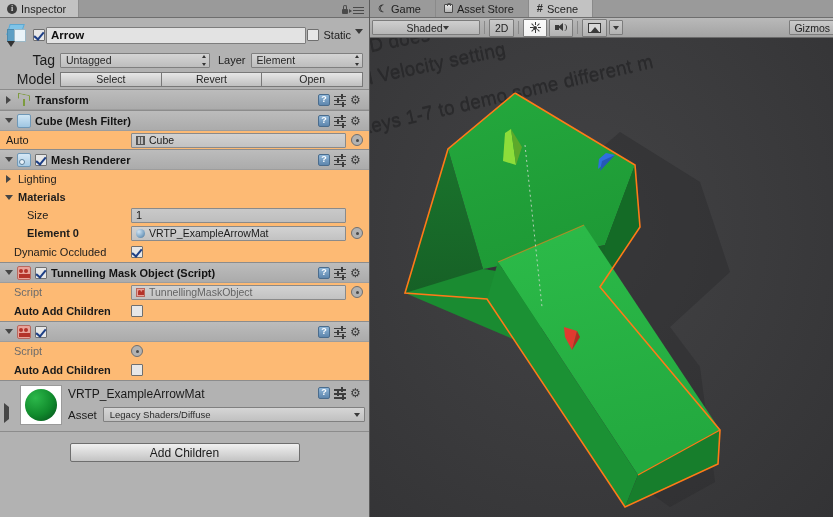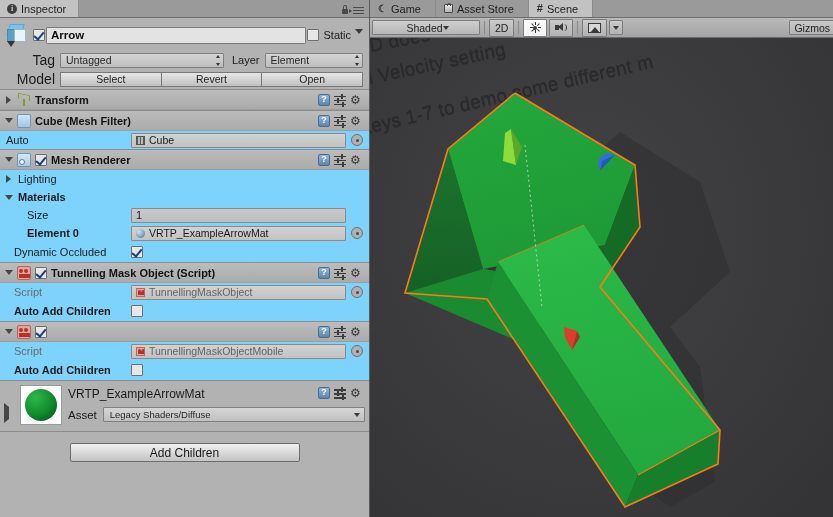--- a/index.html
+++ b/index.html
@@ -88,21 +88,21 @@
   .updn i{font-style:normal;transform:scaleY(.75);}
 
   .btn3{
     flex:1;height:15px;background-image:linear-gradient(#e6e6e6,#c0c0c0);
     border:1px solid #787878;box-sizing:border-box;display:flex;align-items:center;
     justify-content:center;font-size:10.5px;color:#1f1f1f;
   }
   .btn3+.btn3{border-left:none;}
 
   
-  .comp{border-top:1px solid #8c8c8c;background:#7dd3fc;}
+  .comp{border-top:1px solid #8c8c8c;background:#fdba74;}
   .comp-head{
     display:flex;align-items:center;height:19px;padding:0 4px;gap:4px;
     background-image:linear-gradient(#bcbcbc,#ababab);
     border-bottom:1px solid #9d9d9d;
   }
   .foldout{width:9px;flex:none;display:flex;align-items:center;justify-content:center;}
   .tri-right{width:0;height:0;border-top:4px solid transparent;border-bottom:4px solid transparent;border-left:5px solid #464646;}
   .tri-down{width:0;height:0;border-left:4px solid transparent;border-right:4px solid transparent;border-top:5px solid #464646;}
   .comp-title{font-weight:bold;font-size:11px;color:#131313;white-space:nowrap;}
   .comp-head .sp{flex:1;}
@@ -311,21 +311,21 @@
         </div>
         <div class="static-wrap">
           <span class="chk"></span>
           <span class="static-lbl">Static</span>
           <span class="tri-dn"></span>
         </div>
       </div>
 
       <div class="row">
         <span class="lbl-r">Tag</span>
-        <div class="dd" style="width:164px">
+        <div class="dd" style="width:150px">
           <span>Untagged</span>
           <span class="updn">
               <i>▴</i>
               <i>▾</i>
             </span>
         </div>
         <span style="font-size:11px;margin-left:3px">Layer</span>
         <div class="dd" style="flex:1">
           <span>Element</span>
           <span class="updn">
@@ -502,24 +502,20 @@
                 <i></i>
                 <b></b>
                 <b></b>
                 <b></b>
               </span>
             <span class="ico-gear">⚙</span>
           </span>
         </div>
         <div class="row">
           <span style="width:120px;font-size:11px;padding-left:8px;box-sizing:border-box;color:#6c6c6c">Script</span>
-          <div class="objfield dimtext" style="flex:1">
-            <span class="of-ico script"></span>
-            <span>TunnellingMaskObjectMobile</span>
-          </div>
           <span class="target-dot"></span>
         </div>
         <div class="row" style="height:20px">
           <span style="width:120px;font-size:11px;padding-left:8px;box-sizing:border-box;font-weight:bold">Auto Add Children</span>
           <span class="chk"></span>
         </div>
       </div>
 
       <div class="mat-block">
         <div class="mat-inner">

